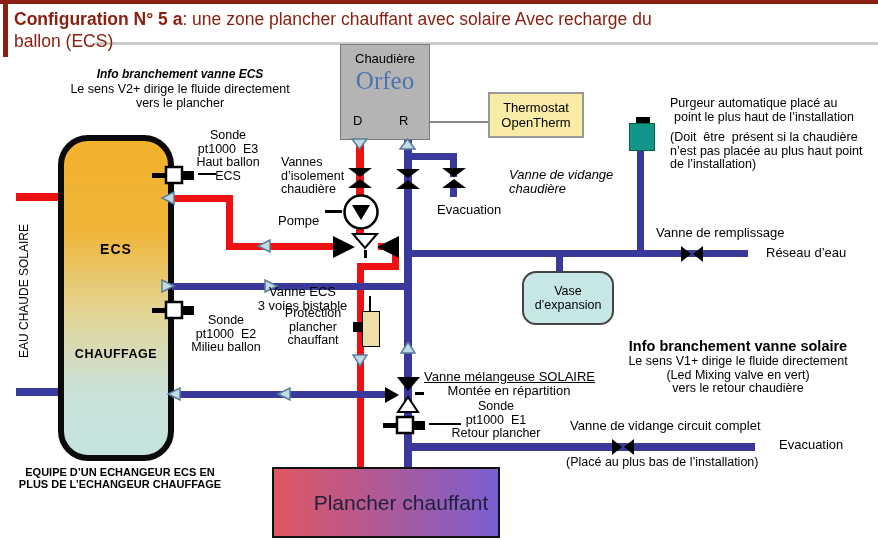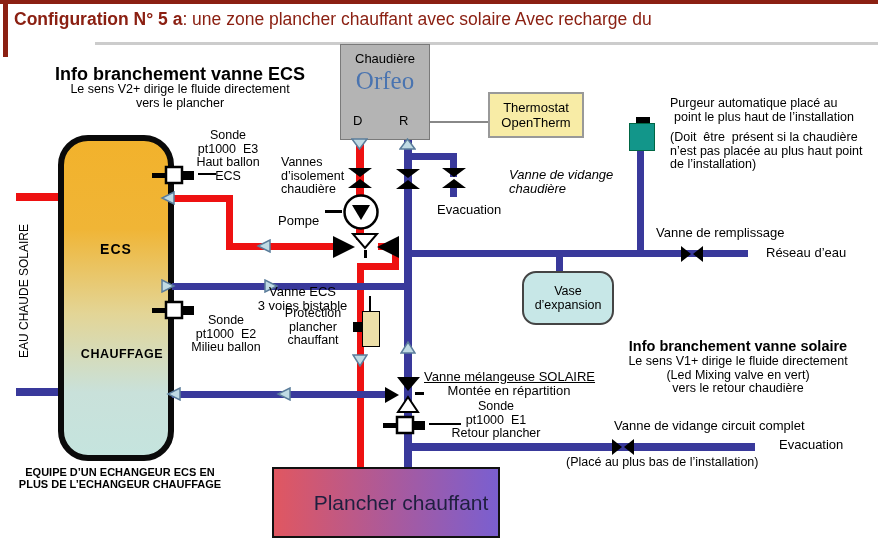--- a/index.html
+++ b/index.html
@@ -22,32 +22,33 @@
 <body>
 
 <div id="stage">
 
   <div class="abs" style="left:0;top:0;width:878px;height:4px;background:#8b2012;"></div>
   <div class="abs" style="left:3px;top:4px;width:5px;height:53px;background:#8b2012;"></div>
   <div class="abs" style="left:95px;top:42px;width:783px;height:3px;background:#cccccc;"></div>
 
   <div class="abs" style="left:14px;top:8px;width:850px;font-size:17.5px;line-height:22px;color:#8b2012;">
     <span class="b">Configuration  N° 5 a</span><span>: une zone plancher chauffant avec solaire Avec recharge du</span><br>
+    <span>ballon (ECS)</span>
   </div>
 
   <div class="blk tc" style="left:50px;top:66px;width:260px;">
-    <div class="b" style="font-size:18px;line-height:17px;">Info branchement vanne ECS</div>
+    <div class="b" style="font-size:12px;line-height:17px;font-style:italic;">Info branchement vanne ECS</div>
     <div class="sm">Le sens V2+ dirige le fluide directement</div>
     <div class="sm">vers le plancher</div>
   </div>
 
   <div class="abs" style="left:58px;top:135px;width:104px;height:314px;border:6px solid #0a0a0a;border-radius:30px;
               background:linear-gradient(180deg,#f2b22c 0%,#f0b536 28%,#e3d596 55%,#c9e1da 80%,#c5e4de 100%);">
     <div class="tc b" style="position:absolute;left:0;top:100px;width:100%;font-size:14px;letter-spacing:1px;">ECS</div>
-    <div class="tc b" style="position:absolute;left:0;top:206px;width:100%;font-size:12.5px;letter-spacing:0.5px;padding-left:6px;">CHAUFFAGE</div>
+    <div class="tc b" style="position:absolute;left:0;top:206px;width:100%;font-size:12.5px;letter-spacing:0.5px;">CHAUFFAGE</div>
   </div>
   <div class="abs tc" style="left:-60px;top:283px;width:170px;height:16px;font-size:12px;transform:rotate(-90deg);">EAU CHAUDE SOLAIRE</div>
 
   <div class="pipe red" style="left:16px;top:193px;width:42px;height:8px;"></div>
   <div class="pipe red" style="left:356px;top:140px;width:8px;height:100px;"></div>
   <div class="pipe red" style="left:172px;top:195px;width:60px;height:7px;"></div>
   <div class="pipe red" style="left:226px;top:195px;width:7px;height:55px;"></div>
   <div class="pipe red" style="left:226px;top:243px;width:110px;height:7px;"></div>
   <div class="pipe red" style="left:378px;top:243px;width:21px;height:7px;"></div>
   <div class="pipe red" style="left:392px;top:245px;width:7px;height:25px;"></div>
@@ -249,21 +250,21 @@
     <div class="nw">Vanne mélangeuse SOLAIRE</div>
     <div>Montée en répartition</div>
   </div>
 
   <div class="blk tc sm" style="left:440px;top:400px;width:112px;line-height:13.5px;">
     <div>Sonde</div>
     <div class="pre">pt1000  E1</div>
     <div>Retour plancher</div>
   </div>
 
-  <div class="t" style="left:570px;top:419px;margin-left:44px;">Vanne de vidange circuit complet</div>
+  <div class="t" style="left:570px;top:419px;">Vanne de vidange circuit complet</div>
   <div class="t" style="left:779px;top:438px;">Evacuation</div>
   <div class="t sm" style="left:566px;top:456px;">(Placé au plus bas de l’installation)</div>
 
   <div class="blk tc" style="left:0;top:466px;width:240px;">
     <div class="b" style="font-size:11px;line-height:12px;">EQUIPE D’UN ECHANGEUR ECS EN</div>
     <div class="b" style="font-size:11px;line-height:12px;">PLUS DE L’ECHANGEUR CHAUFFAGE</div>
   </div>
 
 </div>
 

